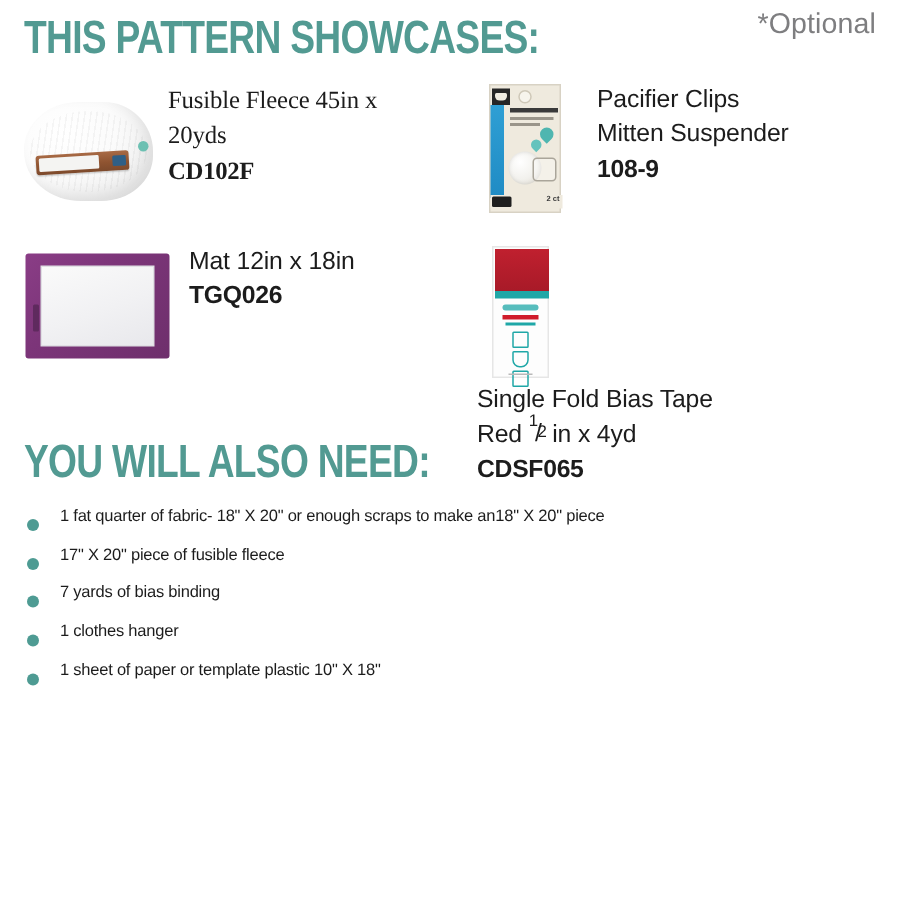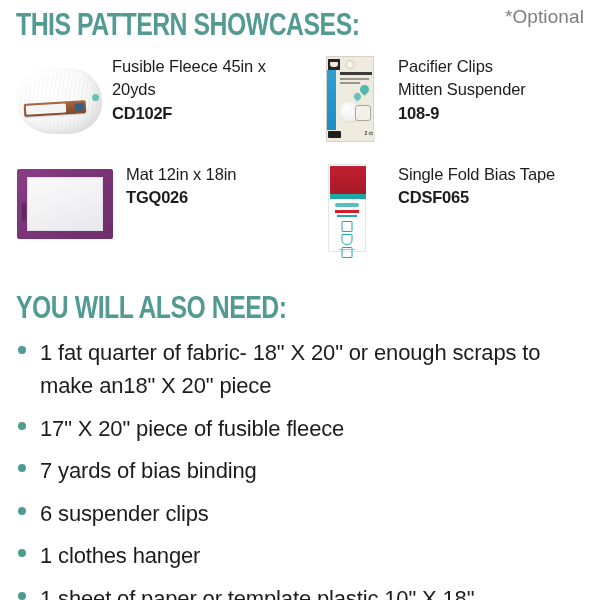--- a/index.html
+++ b/index.html
@@ -60,24 +60,24 @@
     width: 600px;
     height: 228px;
   }
 
   .product-cell {
     position: absolute;
     display: flex;
     align-items: flex-start;
   }
 
-  .cell-r0c0 { left: 14px;  top: 2px;   width: 300px; }
+  .cell-r0c0 { left: 14px;  top: 2px;   width: 300px; font-family: Liberation Serif, serif; }
   .cell-r0c1 { left: 318px; top: 2px;   width: 282px; }
   .cell-r1c0 { left: 14px;  top: 110px; width: 300px; }
-  .cell-r1c1 { left: 318px; top: 110px; width: 282px; }
+  .cell-r1c1 { left: 318px; top: 110px; width: 282px; flex-direction: column; }
 
   .thumb-wrap {
     flex: 0 0 auto;
     display: flex;
     align-items: center;
     justify-content: center;
   }
 
   .prod-text {
     flex: 1 1 auto;
@@ -399,21 +399,21 @@
     position: absolute;
     left: 16px;
     top: 336px;
     width: 570px;
     list-style: none;
   }
   #needs-list li {
     position: relative;
     padding-left: 24px;
     margin-bottom: 9px;
-    font-size: 22px;
+    font-size: 11px;
     line-height: 1.52;
     letter-spacing: -0.15px;
     color: #1c1c1c;
   }
   #needs-list li::before {
     content: "";
     position: absolute;
     left: 2px;
     top: 10px;
     width: 8px;
@@ -499,28 +499,28 @@
           <div class="sub"></div>
           <div class="icon i1"></div>
           <div class="icon i2"></div>
           <div class="icon i3"></div>
           <div class="foot"></div>
         </div>
       </div>
     </div>
     <div class="prod-text">
       <div class="prod-name">Single Fold Bias Tape</div>
+      <div class="prod-name"><span>Red </span><span class="frac"><span class="num">1</span><span class="sl">/</span><span class="den">2</span></span><span>in x 4yd</span></div>
       <div class="prod-sku">CDSF065</div>
     </div>
   </div>
 
 </div>
 
 <div id="need-heading" class="section-heading">YOU WILL ALSO NEED:</div>
 
 <ul id="needs-list">
   <li>1 fat quarter of fabric- 18" X 20" or enough scraps to make an18" X 20" piece</li>
   <li>17" X 20" piece of fusible fleece</li>
   <li>7 yards of bias binding</li>
-  <li>6 suspender clips</li>
   <li>1 clothes hanger</li>
   <li>1 sheet of paper or template plastic 10" X 18"</li>
 </ul>
 
 </body></html>

